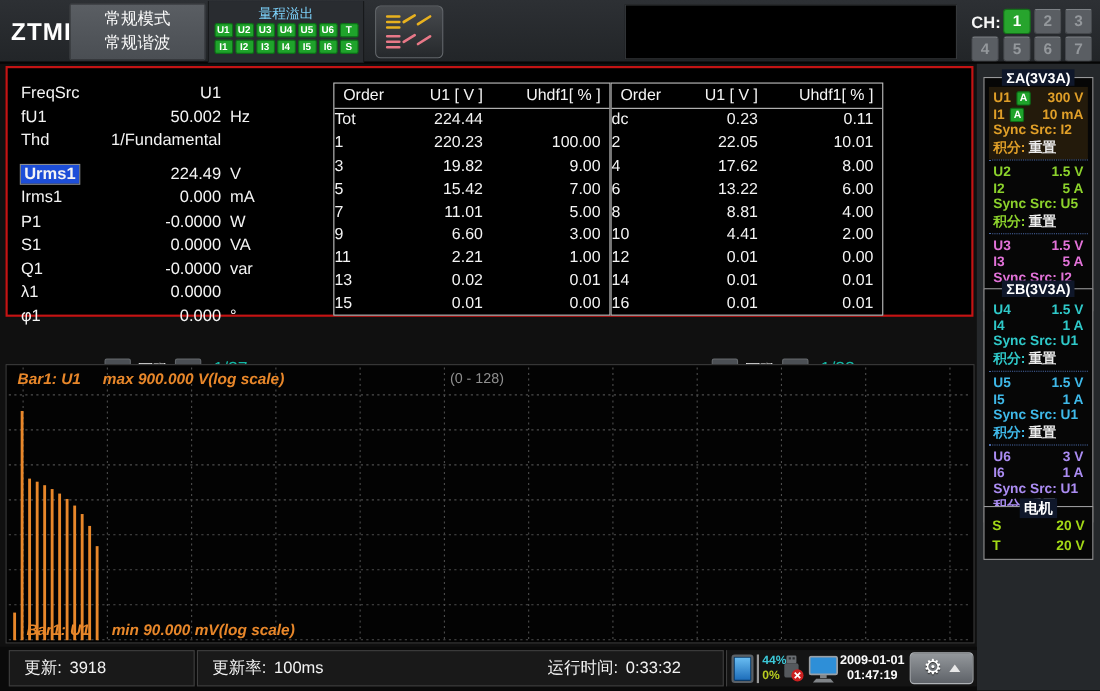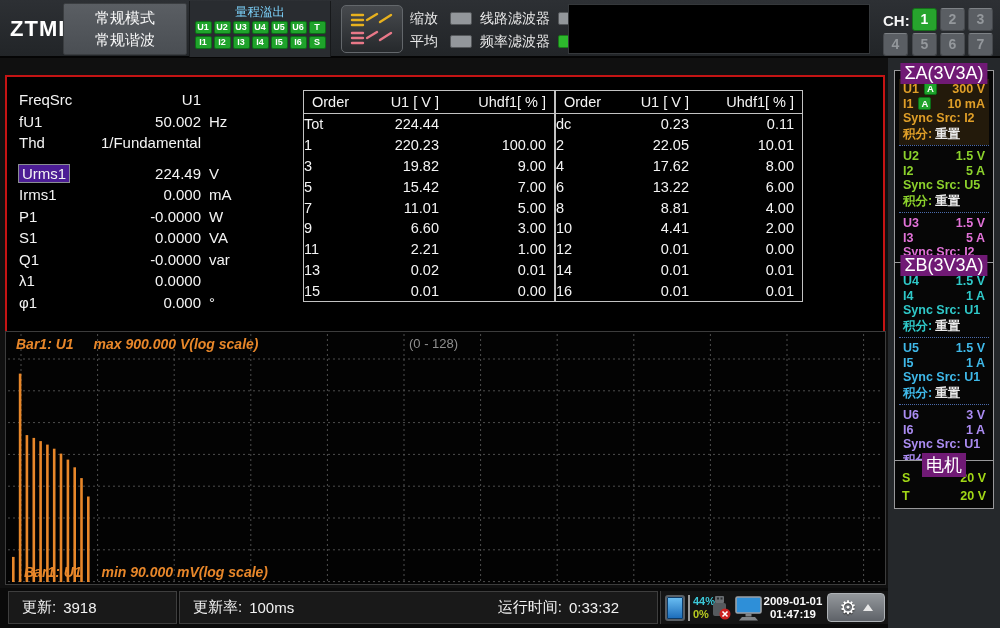--- a/index.html
+++ b/index.html
@@ -37,27 +37,27 @@
   .display-box { position:absolute; left:568px; top:4px; width:302px; height:50px;
     background:#000; border:1px solid #35383b; }
   .ch-panel { position:absolute; left:878px; top:0; width:122px; height:72px; }
   .ch-label { position:absolute; left:5px; top:12px; font-size:15px; font-weight:bold; color:#f5f5f5; }
   .ch-btn { position:absolute; width:25px; height:23px; border-radius:3px;
     background:#5a5e63; border:1px solid #45484c; border-top-color:#7e8286;
     color:#94989c; font-size:14px; font-weight:bold; text-align:center; line-height:21px; }
   .ch-btn.active { background:#27a42d; border-color:#15701a; color:#fff; }
 
   
-  #main-panel { position:absolute; left:5px; top:75px; width:880px; height:262px;
+  #main-panel { position:absolute; left:5px; top:60px; width:880px; height:228px;
     background:#000; border:2px solid #c41414; }
   #measure-rows { position:absolute; left:12px; top:12px; width:218px; }
   .mrow { display:flex; align-items:center; height:21.5px; font-size:15px; color:#f4f4f4; }
   .mrow.gap { margin-top:9px; }
   .mname { width:66px; white-space:nowrap; }
-  .mname .hl-box { background:#4c1d95; outline:1px solid #8a8e92; padding:0 3px; }
+  .mname .hl-box { background:#1d4ed8; outline:1px solid #8a8e92; padding:0 3px;font-weight:bold; }
   .mval { flex:1; text-align:right; white-space:nowrap; }
   .munit { width:36px; padding-left:8px; white-space:nowrap; }
 
   .pager { position:absolute; display:flex; align-items:flex-end; gap:7px; }
   .pg-btn { width:24px; height:19px; background:#4b4f54; border:1px solid #63676b;
     border-radius:2px; display:flex; align-items:center; justify-content:center; }
   .tri-up { width:0; height:0; border-left:6px solid transparent; border-right:6px solid transparent;
     border-bottom:8px solid #e8e8e8; }
   .tri-down { width:0; height:0; border-left:6px solid transparent; border-right:6px solid transparent;
     border-top:8px solid #e8e8e8; }
@@ -80,21 +80,21 @@
   .gv, .gh { stroke:#4e4e4e; stroke-width:1; stroke-dasharray:2 3; }
   .chart-label { position:absolute; font-size:14px; font-weight:bold; color:#e8872a; white-space:nowrap;font-style:italic; }
   .chart-label .sp { margin-left:16px; }
   #chart-range { position:absolute; left:403px; top:4px; font-size:13px; color:#8f8f8f; }
 
   
   #sidebar { position:absolute; left:888px; top:58px; width:112px; height:570px; background:#25282b; }
   .sb-box { position:absolute; left:6px; width:100px; border:1px solid #98989a;
     background:#060606; padding:8px 4px 3px; }
   .sb-legend { position:absolute; top:-8px; left:50%; transform:translateX(-50%);
-    background:#701a75; padding:0 4px; font-size:18px; font-weight:normal; color:#fff; white-space:nowrap; }
+    background:#0f172a; padding:0 4px; font-size:13px; font-weight:bold; color:#fff; white-space:nowrap; }
   .ch-group { padding:2px 1px 3px; }
   .ch-group + .ch-group { border-top:1px dotted #4a6aaa; }
   .ch-group.hl { background:rgba(140,100,30,0.22); }
   .sb-row { display:flex; justify-content:space-between; align-items:center;
     height:15px; font-size:12.5px; font-weight:bold; padding:0 3px; }
   .sb-sync { height:15px; font-size:12.5px; font-weight:bold; padding:0 3px; white-space:nowrap; }
   .sb-integ { height:16px; font-size:12.5px; font-weight:bold; padding:0 3px; white-space:nowrap; }
   .sb-integ .integ-val { color:#ececec; margin-left:3px; }
   .a-badge { display:inline-block; width:13px; height:13px; background:#1fa32b;
     border:1px solid #0c6e17; border-radius:2px; color:#fff; font-size:9.5px; font-weight:bold;
@@ -166,34 +166,20 @@
           <path d="M6 6h11M6 11h11M6 16h11"></path>
           <path d="M21 11 L31 5"></path>
             <path d="M34 13 L45 6"></path>
         </g>
         <g stroke="#e87888" stroke-width="2.4" stroke-linecap="round" fill="none">
           <path d="M6 24h11M6 29h11M6 34h11"></path>
           <path d="M21 29 L31 23"></path>
             <path d="M34 31 L45 24"></path>
         </g>
       </svg>
-    </div>
-    <div class="toggle-area">
-      <div class="toggle-row" id="toggle-row-1">
-          <span class="tg-label w1">缩放</span>
-          <span class="switch"></span>
-          <span class="tg-label w2">线路滤波器</span>
-          <span class="switch"></span>
-        </div>
-      <div class="toggle-row" id="toggle-row-2">
-          <span class="tg-label w1">平均</span>
-          <span class="switch"></span>
-          <span class="tg-label w2">频率滤波器</span>
-          <span class="switch on"></span>
-        </div>
     </div>
     <div class="display-box"></div>
     <div class="ch-panel">
       <div class="ch-label">CH:</div>
       <div id="ch-buttons">
           <div class="ch-btn active" style="left: 34px; top: 8px;">1</div>
           <div class="ch-btn" style="left: 62px; top: 8px;">2</div>
           <div class="ch-btn" style="left: 90px; top: 8px;">3</div>
           <div class="ch-btn" style="left: 5px; top: 33px;">4</div>
           <div class="ch-btn" style="left: 34px; top: 33px;">5</div>

